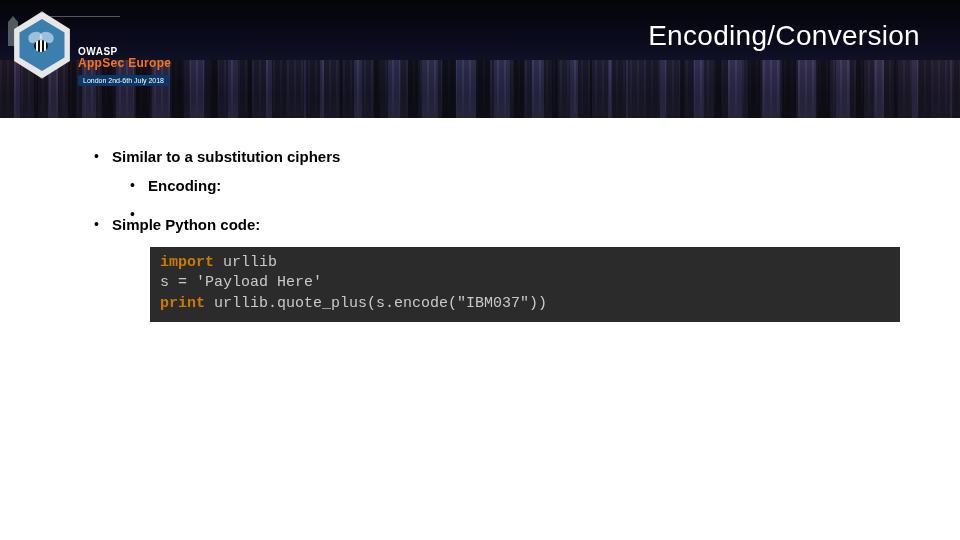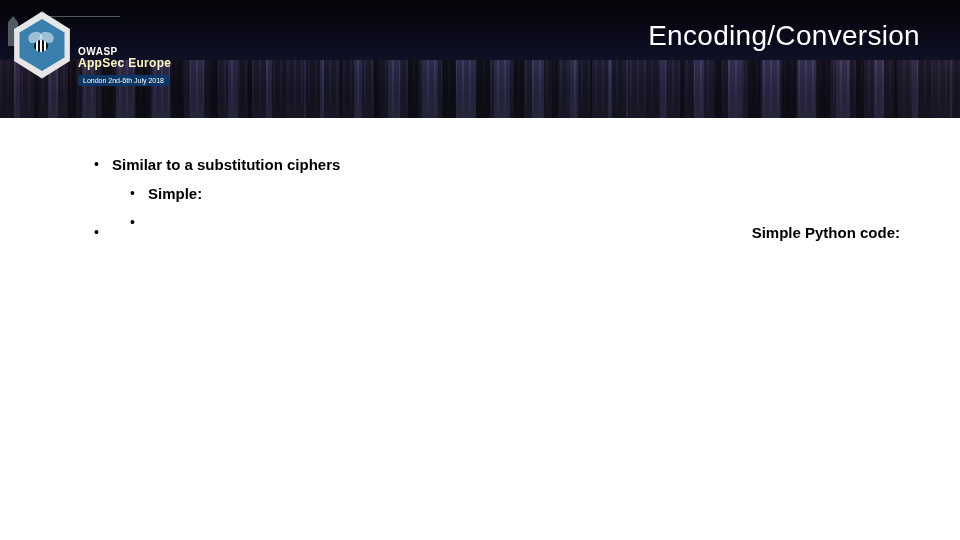--- a/index.html
+++ b/index.html
@@ -94,21 +94,21 @@
   }
   .wasp-wing.l { left: 0; transform: rotate(-20deg); }
   .wasp-wing.r { left: 12px; transform: rotate(20deg); }
 
   .badge-right {
     position: absolute;
     left: 72px; top: 42px;
     width: 170px;
   }
   .owasp-line { color: #fff; font-size: 10px; font-weight: bold; letter-spacing: 0.5px; }
-  .appsec-line { color: #fef9c3; font-size: 12px; font-weight: bold; letter-spacing: 0.3px; line-height: 1; }
+  .appsec-line { color: #f97316; font-size: 12px; font-weight: bold; letter-spacing: 0.3px; line-height: 1; }
   .eu-pill {
     display: inline-block;
     background: #0a3766;
     color: #fff;
     font-size: 7px;
     padding: 2px 5px;
     border-radius: 2px;
     margin-top: 2px;
   }
   .towerbridge {
@@ -151,21 +151,21 @@
   
   .content {
     position: absolute;
     left: 0; right: 0;
     top: 140px;
     padding: 0 60px 0 90px;
     font-size: 15px;
     color: #000;
   }
   ul.b { list-style: none; padding: 0; margin: 0; }
-  ul.b > li { position: relative; padding-left: 22px; margin: 12px 0 14px 0; }
+  ul.b > li { position: relative; padding-left: 22px; margin: 4px 0 14px 0; }
   ul.b > li::before {
     content: "•";
     position: absolute;
     left: 4px; top: 0;
     font-size: 14px;
   }
   ul.b ul.b { margin-top: 12px; margin-left: 14px; }
   ul.b ul.b > li { margin-bottom: 12px; }
   ul.b ul.b ul.b { margin-left: 18px; }
   .bold { font-weight: 700; }
@@ -224,24 +224,27 @@
   <div class="title">Encoding/Conversion</div>
 </div>
 
 <div class="content">
   <div class="spacer-top"></div>
   <ul class="b">
     <li>
       <span class="bold">Similar to a substitution ciphers</span>
       <ul class="b">
         <li>
-          <span class="bold">Simple:</span>
+          <span class="bold">Encoding:</span>
         </li>
         <li>
         </li>
       </ul>
     </li>
-    <li style="margin-top:22px;text-align:right;">
+    <li style="margin-top:22px;">
       <span class="bold">Simple Python code:</span>
     </li>
   </ul>
 
+  <div class="codebox"><span class="kw">import</span><span class="txt"> urllib</span>
+<span class="txt">s = 'Payload Here'</span>
+<span class="kw">print</span><span class="txt"> urllib.quote_plus(s.encode("IBM037"))</span></div>
 </div>
 
 </body></html>

